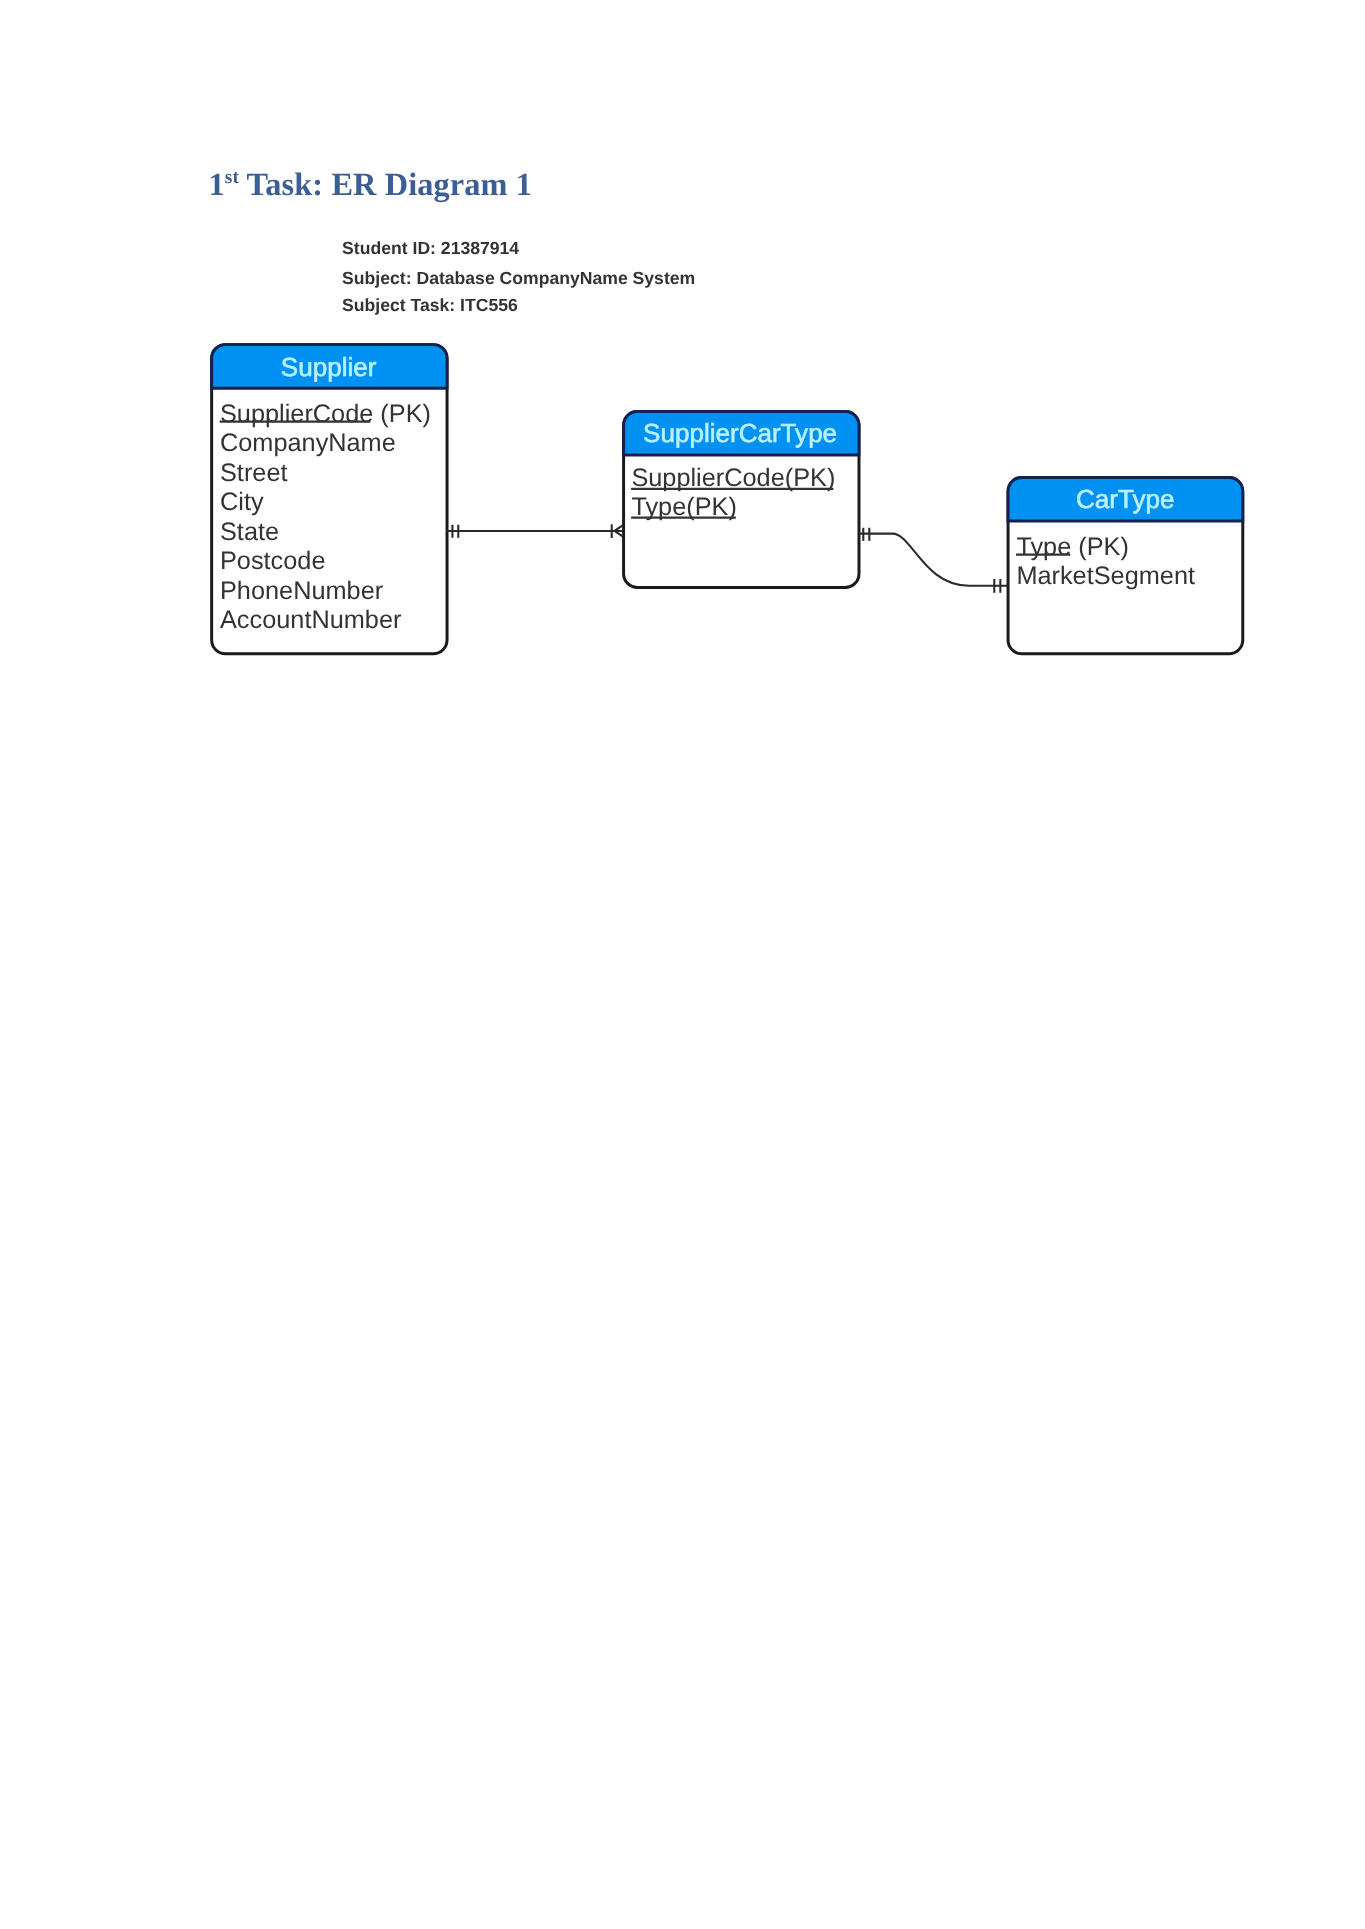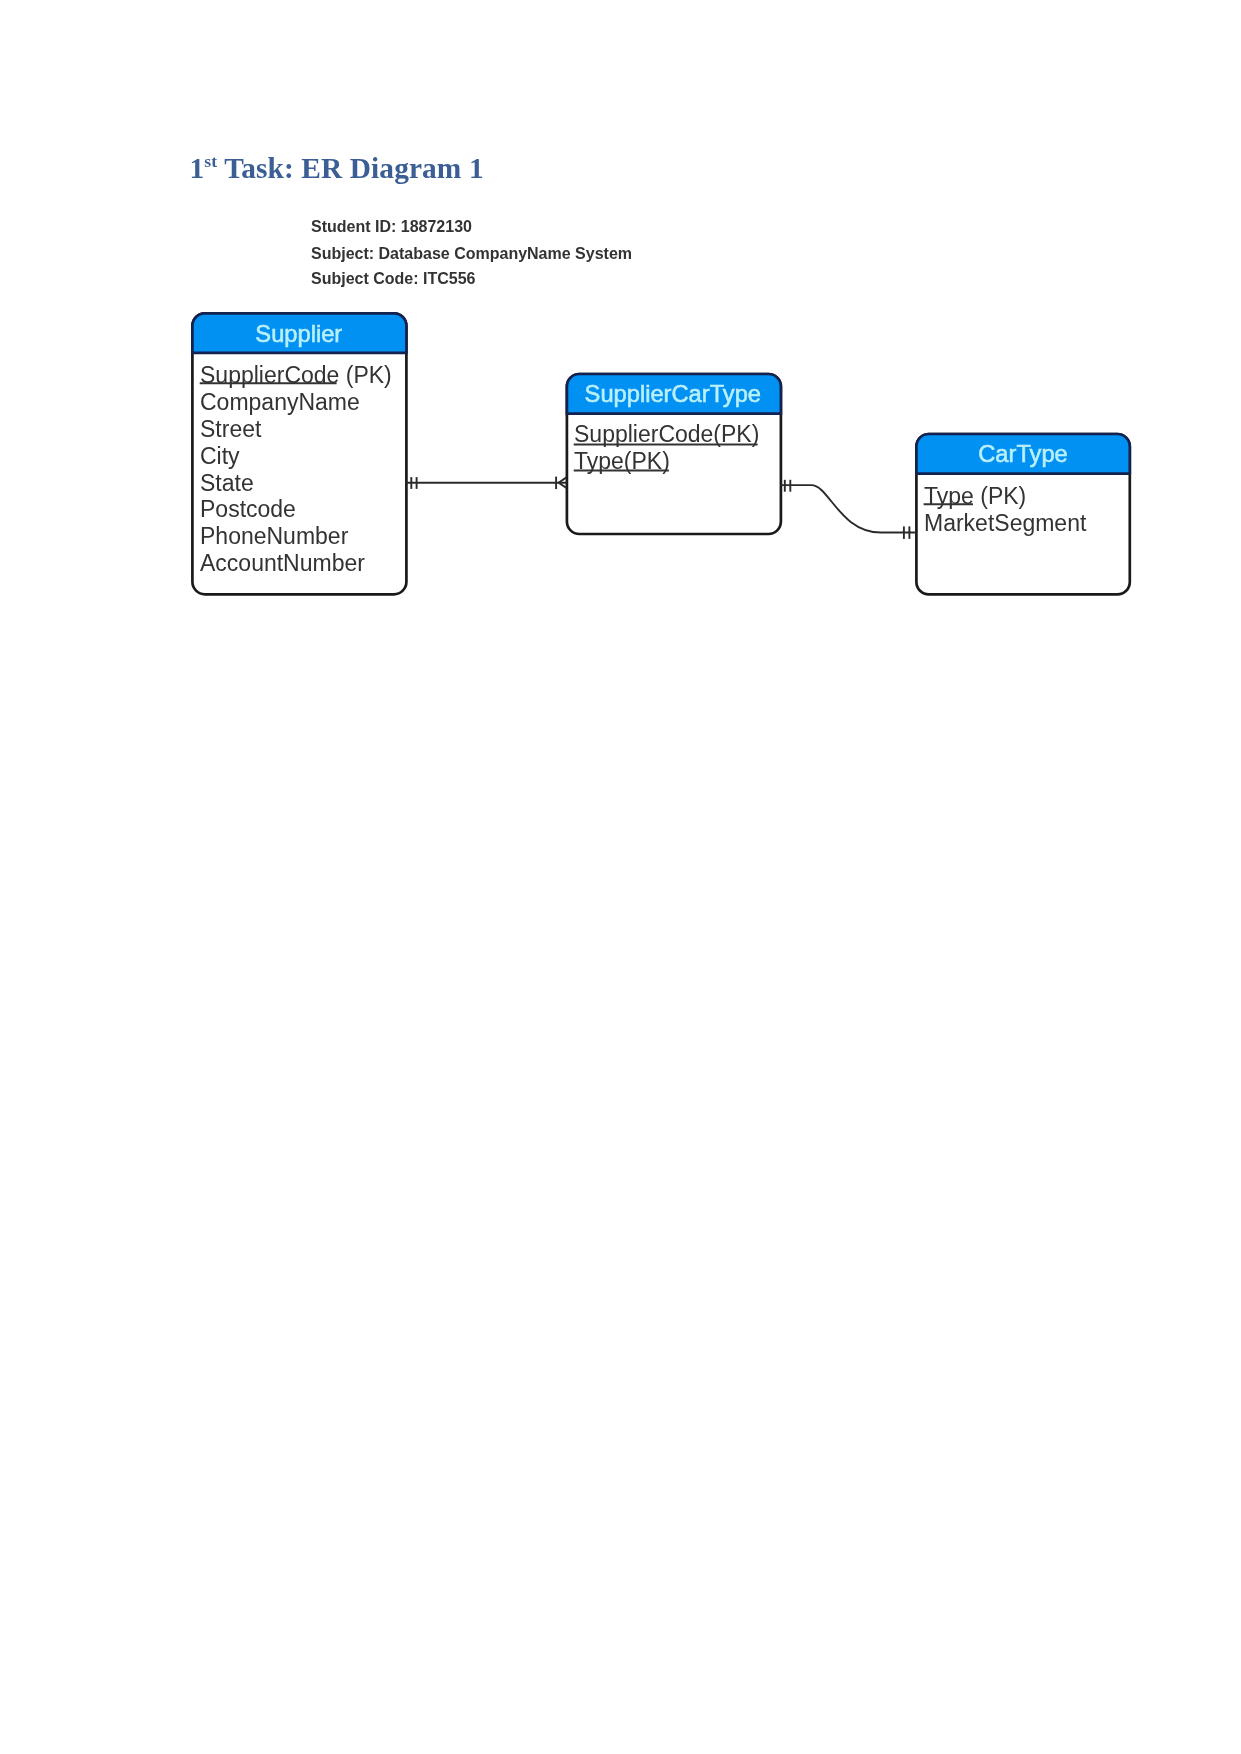--- a/index.html
+++ b/index.html
@@ -18,23 +18,23 @@
   .eattr tspan, text.eattr{text-decoration-skip-ink:none;-webkit-text-decoration-skip:none;}
   .conn{stroke:#2a2a2a;stroke-width:1.9;fill:none;}
   .uline{stroke:#333333;stroke-width:2;}
 </style>
 </head>
 <body>
 
 <div class="page">
     <div class="softwrap">
   <div class="heading"><span>1</span><sup>st</sup><span> Task: ER Diagram 1</span></div>
-  <div class="meta" style="left:271px;top:217.6px;">Student ID: 18872130</div>
+  <div class="meta" style="left:271px;top:217.6px;">Student ID: 21387914</div>
   <div class="meta" style="left:271px;top:244.6px;">Subject: Database CompanyName System</div>
-  <div class="meta" style="left:271px;top:269.6px;">Subject Code: ITC556</div>
+  <div class="meta" style="left:271px;top:269.6px;">Subject Task: ITC556</div>
 
   <svg class="erd" viewBox="0 0 1241 1754">
 
     <g>
       <path class="ebox-body" d="M152.4,325.8 a12.5,12.5 0 0 1 12.5,-12.5 h189.0 a12.5,12.5 0 0 1 12.5,12.5 v256.0 a12.5,12.5 0 0 1 -12.5,12.5 h-189.0 a12.5,12.5 0 0 1 -12.5,-12.5 Z"></path>
       <path class="ebox-hdr" d="M152.4,325.8 a12.5,12.5 0 0 1 12.5,-12.5 h189.0 a12.5,12.5 0 0 1 12.5,12.5 v27.1 h-214.0 Z"></path>
       <text class="etitle" x="258.8" y="341.5">Supplier</text>
       <line class="uline" x1="159.7" y1="383.3" x2="296.6" y2="383.3"></line>
       <text class="eattr" x="160" y="383.4"><tspan>SupplierCode</tspan><tspan> (PK)</tspan></text>
       <text class="eattr" x="160" y="410.2">CompanyName</text>

